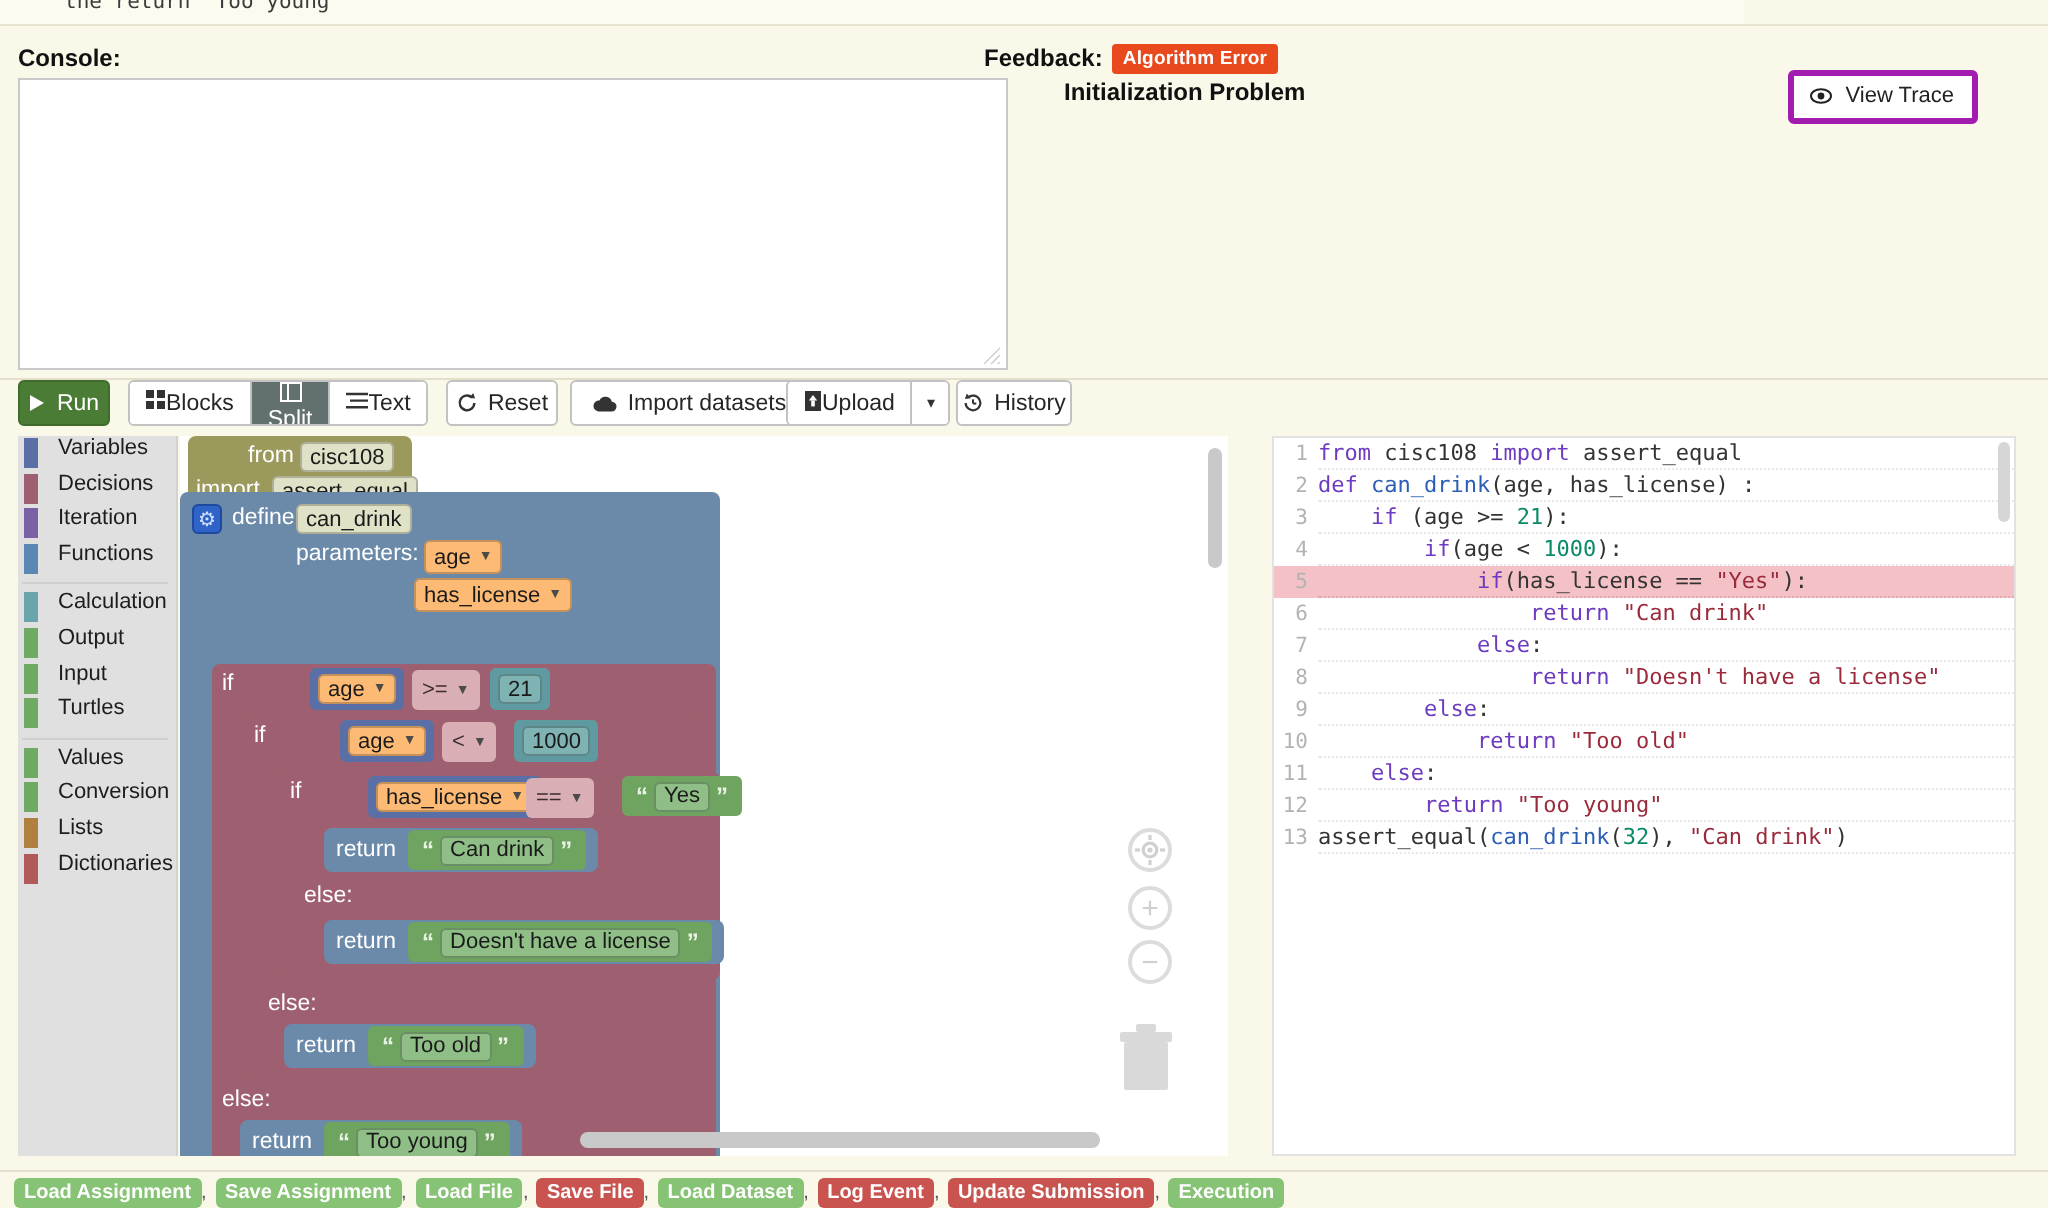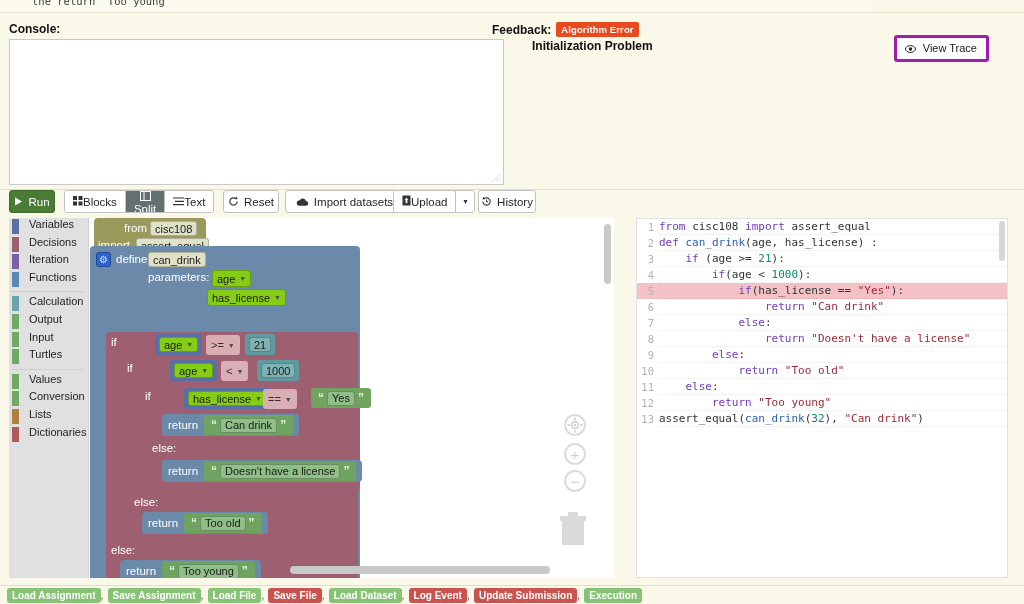--- a/index.html
+++ b/index.html
@@ -129,21 +129,21 @@
   }
   .pal-sep { height: 1px; background: #cfcfcf; margin: 3px 4px 3px 2px; }
 
   .canvas {
     position: absolute; left: 90px; top: 0; width: 524px; height: 360px;
     background: #fff; overflow: hidden;
   }
   .lbl { color: #fff; font-size: 11.5px; white-space: nowrap; }
   .field {
     display: inline-flex; align-items: center; height: 15px;
-    background: #84cc16; border: 1px solid rgba(0,0,0,.22); border-radius: 3px;
+    background: #fdba74; border: 1px solid rgba(0,0,0,.22); border-radius: 3px;
     padding: 0 4px; font-size: 11px; color: #1a1a1a; white-space: nowrap;
   }
   .field.plain { background: #dfe2c6; }
   .field.num { background: #7fb3b3; border-color: rgba(0,0,0,.25); }
   .field.str { background: #8fbf87; border-color: rgba(0,0,0,.25); }
   .caret { margin-left: 4px; font-size: 7px; color: #4a4a4a; }
 
   .import-blk {
     position: absolute; left: 4px; top: 0; width: 112px; height: 36px;
     background: #9b9a5c; border-radius: 4px;

